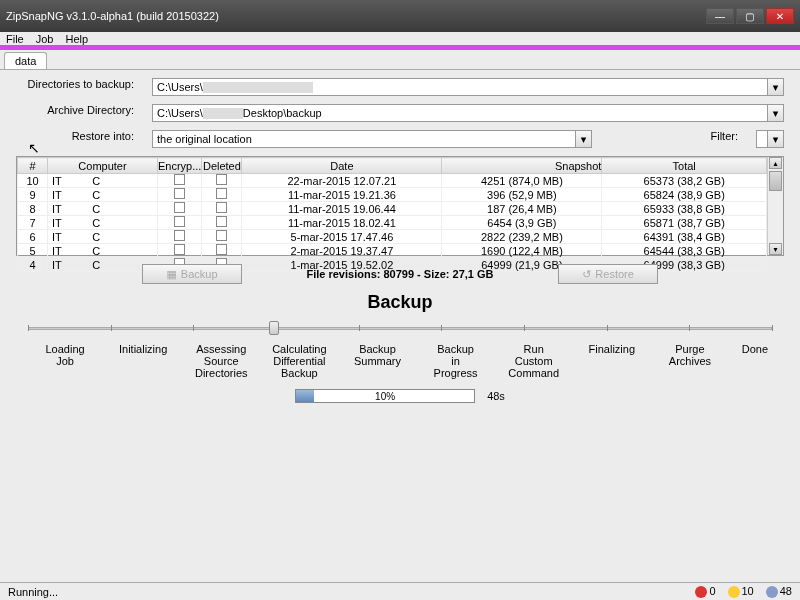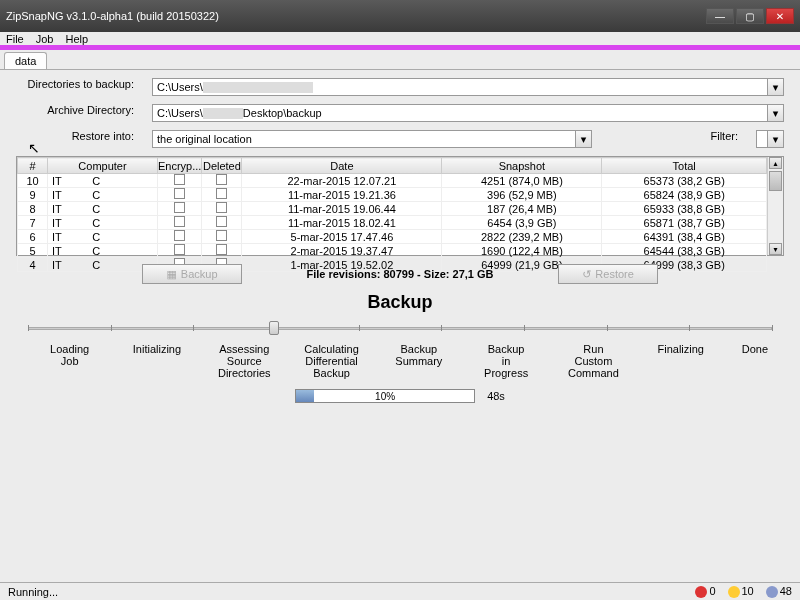--- a/index.html
+++ b/index.html
@@ -108,21 +108,21 @@
 
     <div class="table-wrap">
       <table class="table">
         <thead>
             <tr id="thead-row">
               <th style="width: 30px;">#</th>
               <th style="width: 110px;">Computer</th>
               <th style="width: 36px;">Encryp...</th>
               <th style="width: 40px;">Deleted</th>
               <th style="width: 200px;">Date</th>
-              <th style="width: 160px;">Snapshot</th>
+              <th style="width: 160px; text-align: right;">Snapshot</th>
               <th>Total</th>
             </tr>
           </thead>
         <tbody id="tbody">
             <tr>
               <td>10</td>
               <td style="text-align: left; white-space: pre;">IT          C</td>
               <td><span class="cbox"></span></td>
               <td><span class="cbox"></span></td>
               <td>22-mar-2015 12.07.21</td>
@@ -227,20 +227,21 @@
 
     <div class="stages" id="stages">
         <div class="stage">Loading<br>Job</div>
         <div class="stage">Initializing</div>
         <div class="stage">Assessing<br>Source<br>Directories</div>
         <div class="stage">Calculating<br>Differential<br>Backup</div>
         <div class="stage">Backup<br>Summary</div>
         <div class="stage">Backup<br>in<br>Progress</div>
         <div class="stage">Run<br>Custom<br>Command</div>
         <div class="stage">Finalizing</div>
+        <div class="stage">Purge<br>Archives</div>
         <div class="stage">Done</div>
       </div>
 
     <div class="progress-row">
       <div class="progress">
         <div class="fill" id="progress-fill" style="width: 10%;"></div>
         <div class="pct">10%</div>
       </div>
       <span>48s</span>
     </div>

